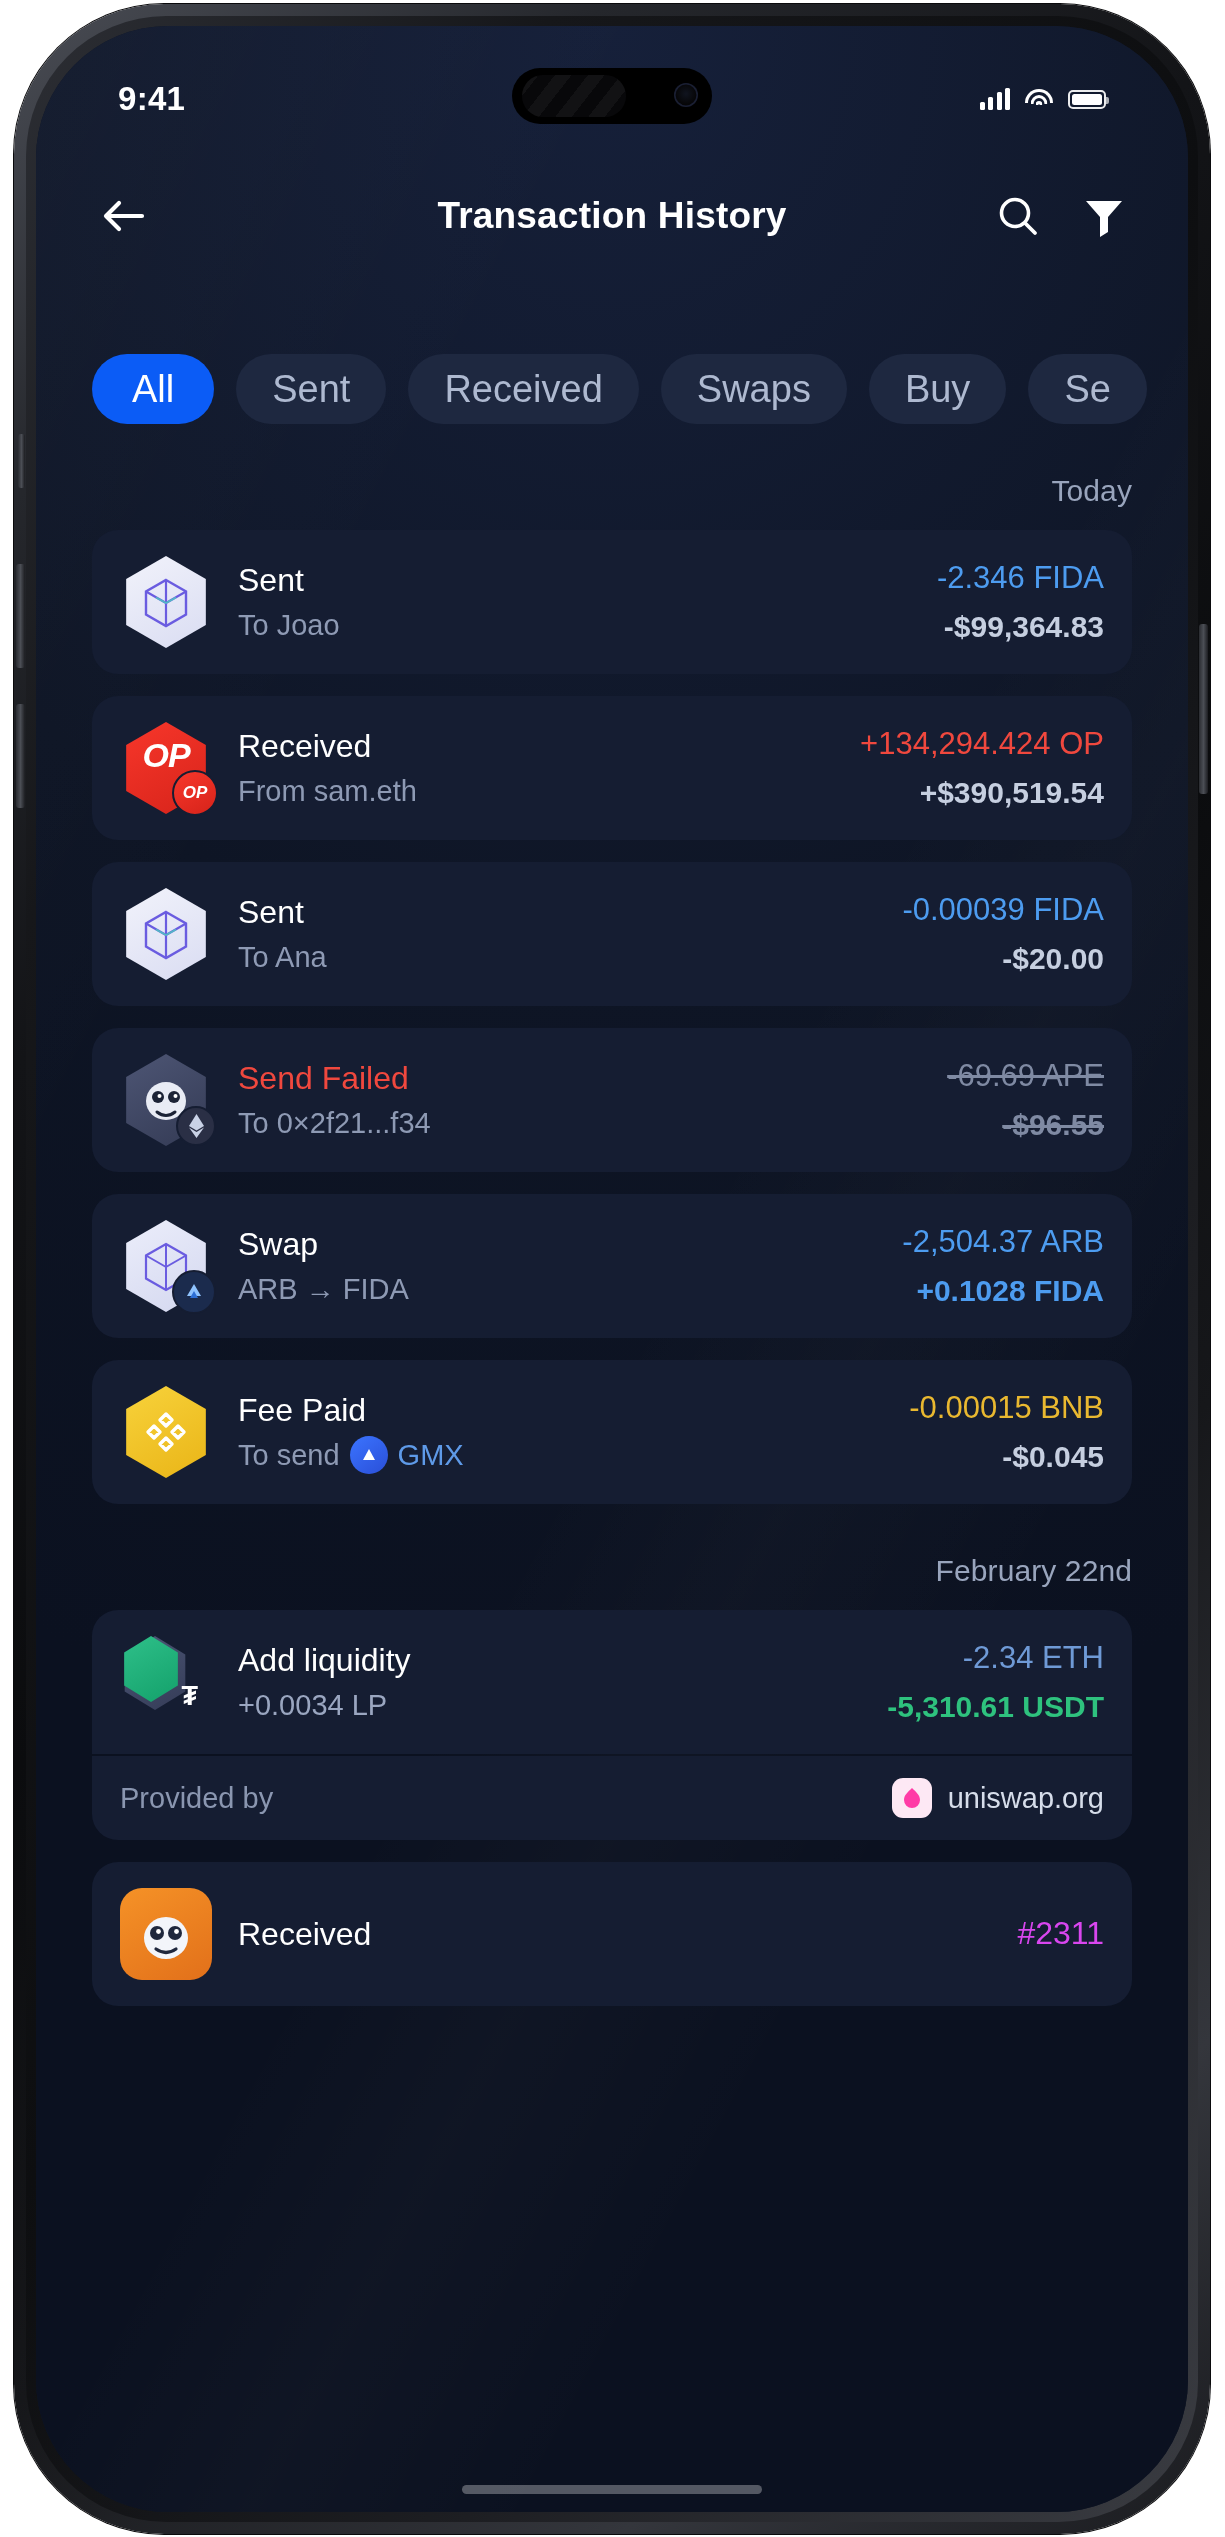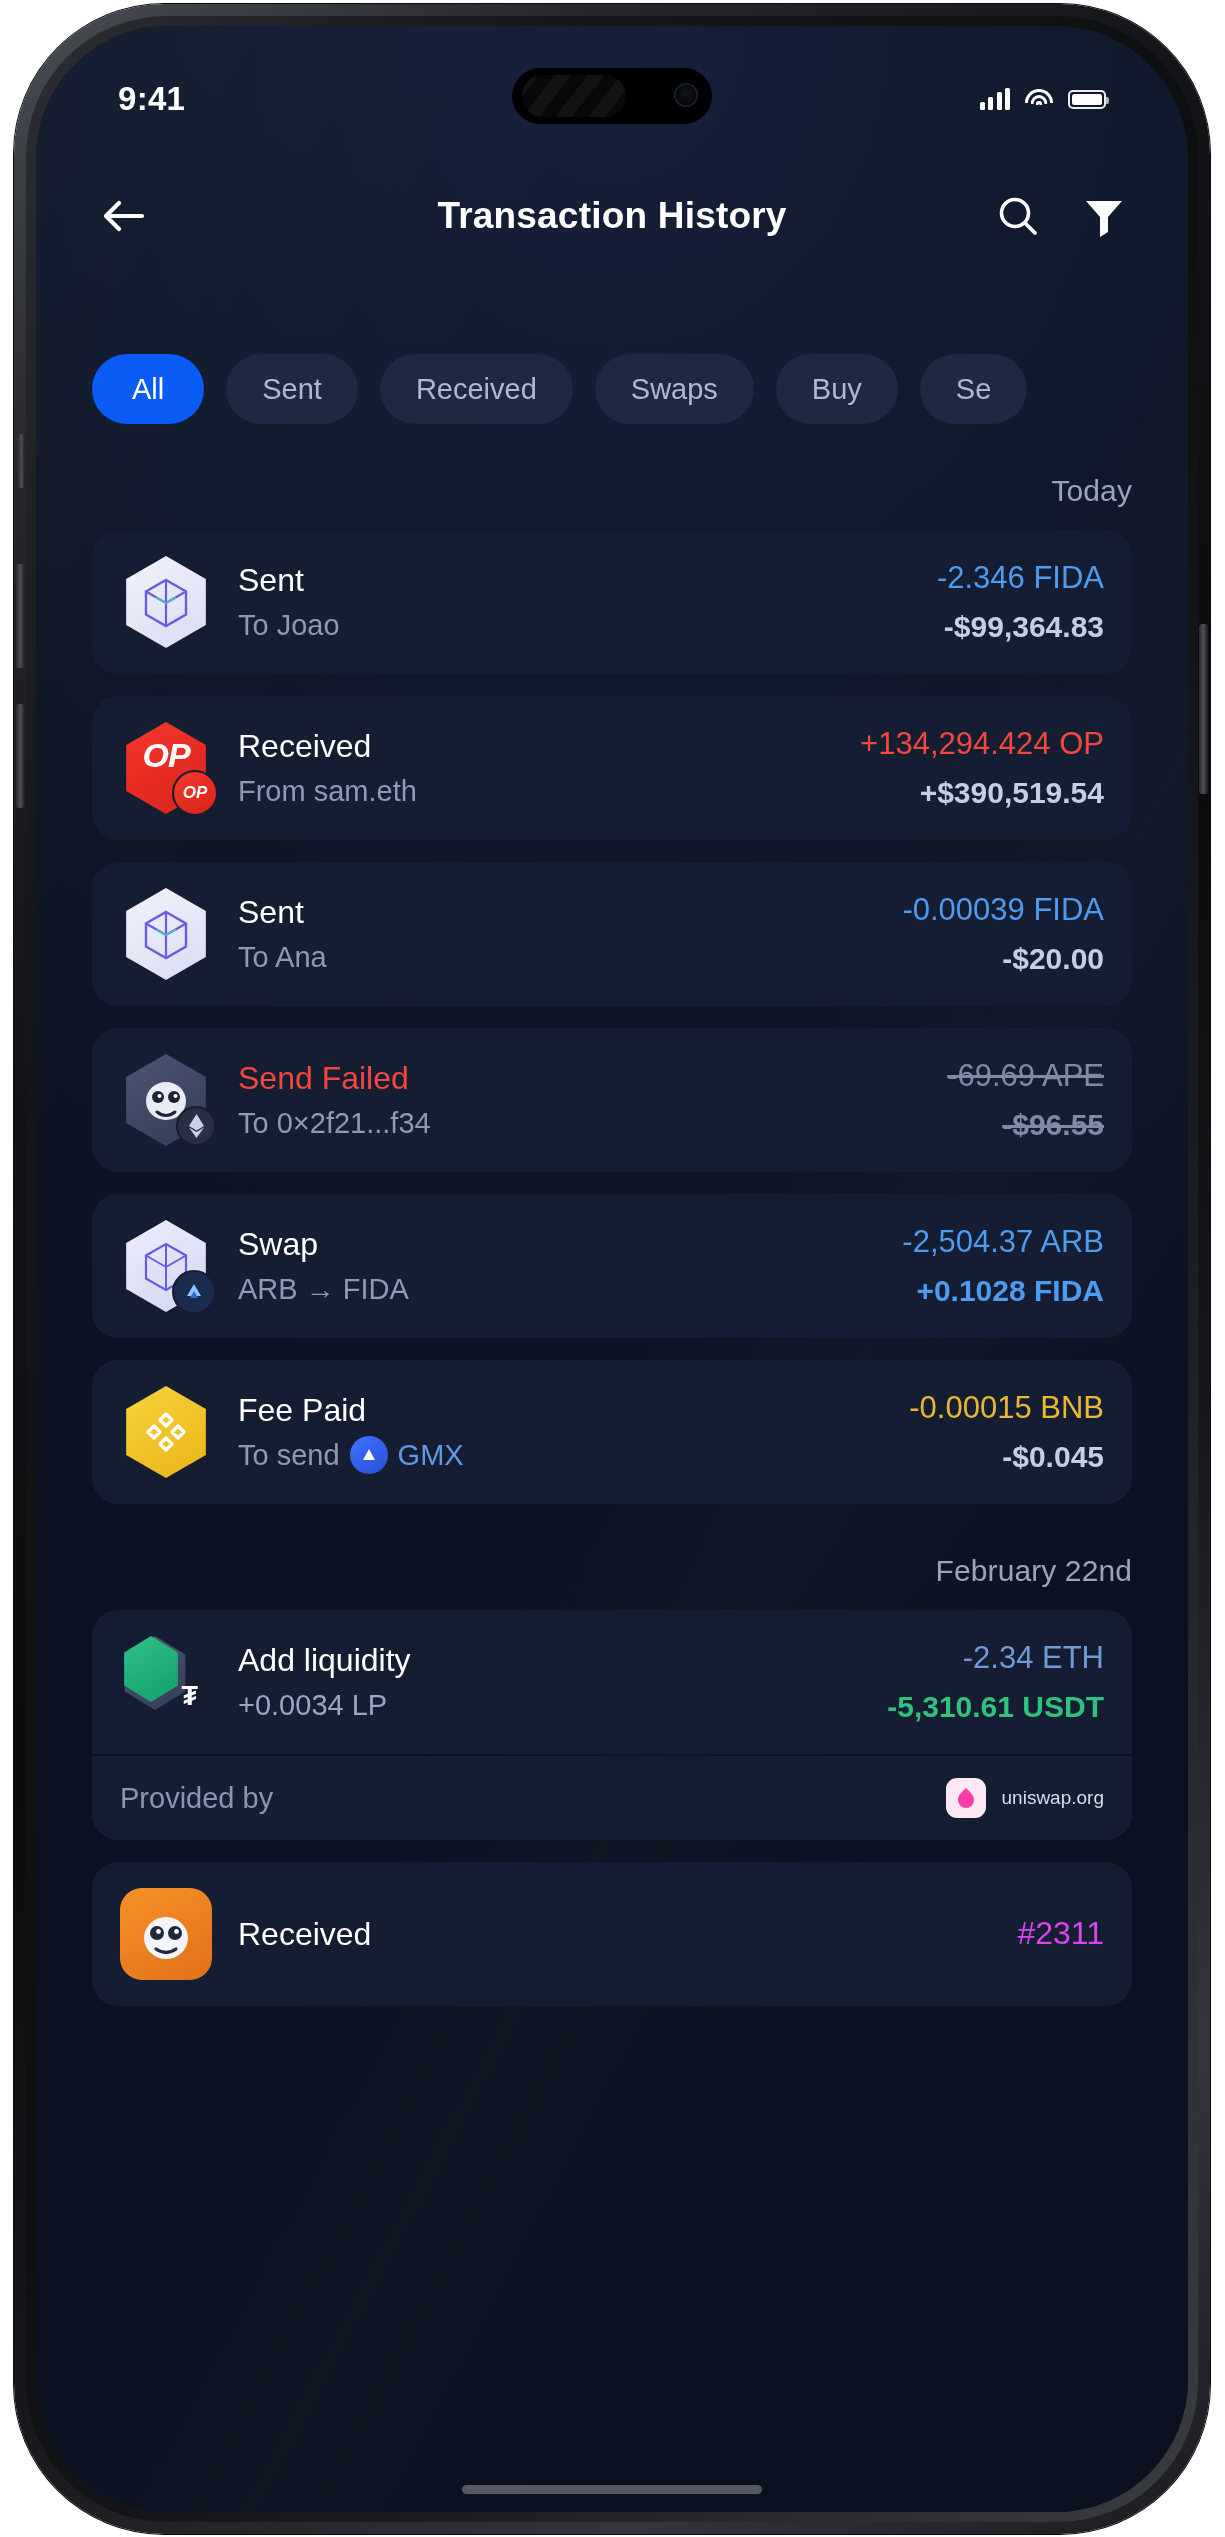--- a/index.html
+++ b/index.html
@@ -115,21 +115,21 @@
   
   .chips{
     position:absolute; top:322px; left:0; right:0; height:82px;
     display:flex; align-items:center; gap:22px;
     padding-left:56px; z-index:5; overflow:hidden;
   }
   .chip{
     flex:0 0 auto; height:70px; padding:0 36px;
     display:flex; align-items:center; justify-content:center;
     border-radius:36px; background:#1e2840;
-    color:#aeb9d0; font-size:29px; font-weight:400; white-space:nowrap; cursor:pointer;
+    color:#aeb9d0; font-size:38px; font-weight:400; white-space:nowrap; cursor:pointer;
   }
   .chip.active{ background:#0b5cf6; color:#fff; font-weight:400; padding:0 40px; }
 
   
   .list{
     position:absolute; top:420px; left:0; right:0; bottom:0;
     padding:0 56px; z-index:4; overflow:hidden;
   }
   .sec-head{
     color:#99a5bd; font-size:30px; font-weight:400;
@@ -163,21 +163,21 @@
     display:flex; align-items:center; gap:10px;
   }
   .t2.lp{ color:#9aa6c0; }
 
   .amts{ text-align:right; flex:0 0 auto; }
   .a1{ font-size:31px; font-weight:400; line-height:1.3; white-space:nowrap; }
   .a2{ font-size:30px; font-weight:700; line-height:1.3; margin-top:8px; white-space:nowrap; }
   .strike{ text-decoration:line-through; }
 
   .prov-l{ color:#8a96b0; font-size:29px; }
-  .prov-r{ display:flex; align-items:center; gap:16px; color:#d6ddea; font-size:19px; }
+  .prov-r{ display:flex; align-items:center; gap:16px; color:#d6ddea; font-size:29px; }
 
   .uni-badge{
     width:40px; height:40px; border-radius:11px; background:#fde8f4;
     display:flex; align-items:center; justify-content:center;
   }
   .gmx-badge{
     width:38px; height:38px; border-radius:50%;
     background:linear-gradient(140deg,#3b74ff,#2a4fd8);
     display:flex; align-items:center; justify-content:center;
   }

